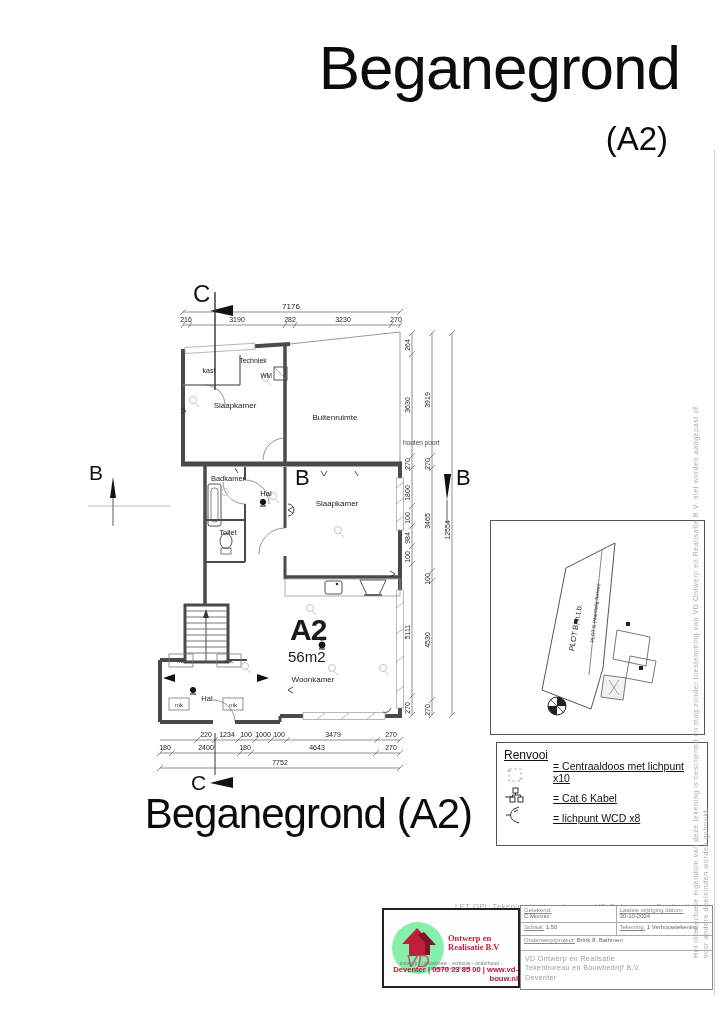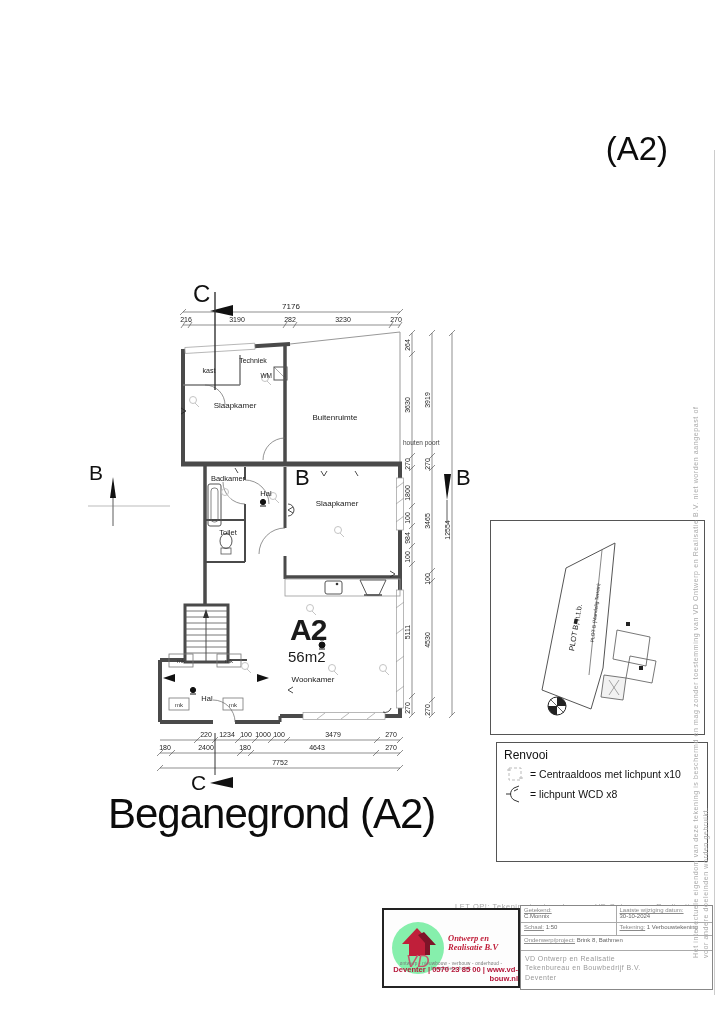--- a/index.html
+++ b/index.html
@@ -1,38 +1,38 @@
 <!DOCTYPE html>
 <html><head>
 <meta charset="utf-8">
 <style>
   * { margin:0; padding:0; box-sizing:border-box; }
   html,body { width:720px; height:1018px; background:#fff; font-family:"Liberation Sans", sans-serif; color:#111; }
   #page { position:relative; width:720px; height:1018px; background:#fff; overflow:hidden; }
 
   .hdr-title { position:absolute; top:32px; right:40px; font-size:62px; letter-spacing:-1px; color:#0c0c0c; }
-  .hdr-sub   { position:absolute; top:130px; right:52px; font-size:33px; color:#0c0c0c; }
-  .caption   { position:absolute; top:790px; left:108px; width:364px; text-align:left; font-size:42px; letter-spacing:-1px; color:#0c0c0c; }
+  .hdr-sub   { position:absolute; top:120px; right:52px; font-size:33px; color:#0c0c0c; }
+  .caption   { position:absolute; top:790px; left:108px; width:364px; text-align:right; font-size:42px; letter-spacing:-1px; color:#0c0c0c; }
 
   svg text { font-family:"Liberation Sans", sans-serif; }
 
   .inset { position:absolute; left:490px; top:520px; }
 
-  .legend { position:absolute; left:496px; top:742px; width:212px; height:120px; border:1px solid #555; background:#fff; padding:5px 7px; }
+  .legend { position:absolute; left:496px; top:742px; width:212px; height:104px; border:1px solid #555; background:#fff; padding:5px 7px;text-decoration:underline; }
   .legend-title { font-size:12px; color:#111; margin-bottom:2px; }
-  .legend-row { display:flex; align-items:center; height:20px; }
+  .legend-row { display:flex; align-items:flex-end; height:20px;gap:23px; }
   .legend-ic { width:26px; height:18px; flex:0 0 26px; }
   .legend-tx { font-size:10.5px; color:#111; }
 
   .notes { position:absolute; left:455px; top:866px; width:252px; color:#a8a8a8; font-size:7.5px; letter-spacing:0.55px; line-height:1.45; }
   .notes p { margin-bottom:6px;margin-top:36px; }
 
   .logo-box { position:absolute; left:382px; top:908px; width:138px; height:80px; border:2px solid #222; background:#fdfdfd; }
   .logo-circle { position:absolute; left:8px; top:12px; width:52px; height:52px; border-radius:50%; background:#86efac; overflow:hidden; }
-  .logo-script { position:absolute; left:64px; top:24px; width:72px; font-family:"Liberation Serif", serif; font-style:italic; font-weight:bold; font-size:8.5px; color:#c01f3a; line-height:1.1; }
+  .logo-script { position:absolute; left:64px; top:24px; width:72px; font-family:"Liberation Serif", serif; font-weight:bold; font-size:8.5px; color:#c01f3a; line-height:1.1; }
   .logo-services { position:absolute; left:0; bottom:15px; width:100%; text-align:center; font-size:4.6px; color:#777; letter-spacing:0.2px; }
   .logo-contact { position:absolute; left:0; bottom:3px; width:100%; text-align:right; font-size:7.6px; font-weight:bold; color:#b5173a; }
 
   .tblock { position:absolute; left:520px; top:905px; width:193px; height:85px; border:1px solid #888; font-size:6px; color:#777; background:#fff; }
   .tb-row { display:flex; border-bottom:1px solid #aaa; }
   .tb-cell { padding:1px 3px; overflow:hidden; }
   .tb-c1 { width:50%; border-right:1px solid #aaa; }
   .tb-c2 { width:50%; }
   .tb-label { text-decoration:underline; color:#8a8a8a; display:block; }
   .tb-value { color:#666; }
@@ -41,20 +41,21 @@
   .edge-note { position:absolute; transform:rotate(-90deg); transform-origin:0 0; font-size:7px; color:#aaa; letter-spacing:0.6px; white-space:nowrap; }
   .edge1 { left:692px; top:958px; width:810px; }
   .edge2 { left:702px; top:958px; width:810px; }
   .frame-right { position:absolute; right:5px; top:150px; width:1px; height:845px; background:#ccc; }
 </style>
 </head>
 <body>
 
 <div id="page">
 
+  <div class="hdr-title">Beganegrond</div>
   <div class="hdr-sub">(A2)</div>
   <div class="caption">Beganegrond (A2)</div>
 
   <svg style="position:absolute;left:85px;top:278px;" width="400" height="515" viewBox="0 0 400 515">
 
     <g stroke="#444" stroke-width="0.6" fill="none">
       <line x1="98" y1="34" x2="315" y2="34"></line>
       <line x1="95" y1="37" x2="101" y2="31"></line>
         <line x1="312" y1="37" x2="318" y2="31"></line>
       <line x1="98" y1="47" x2="315" y2="47"></line>
@@ -355,20 +356,33 @@
     <div class="legend-row">
       <svg class="legend-ic" viewBox="0 0 26 18">
         <rect x="5" y="3" width="12" height="12" fill="none" stroke="#bbb" stroke-width="1" stroke-dasharray="3,2"></rect>
         <line x1="3" y1="5" x2="7" y2="5" stroke="#bbb"></line>
           <line x1="15" y1="13" x2="19" y2="13" stroke="#bbb"></line>
       </svg>
       <span class="legend-tx">= Centraaldoos met lichpunt x10</span>
     </div>
     <div class="legend-row">
       <svg class="legend-ic" viewBox="0 0 26 18">
+        <line x1="1" y1="11" x2="9" y2="11" stroke="#333" stroke-width="1"></line>
+        <rect x="9" y="2" width="5" height="5" fill="none" stroke="#333"></rect>
+        <rect x="6" y="11" width="5" height="5" fill="none" stroke="#333"></rect>
+        <rect x="14" y="11" width="5" height="5" fill="none" stroke="#333"></rect>
+        <line x1="11.5" y1="7" x2="11.5" y2="9" stroke="#333"></line>
+          <line x1="8.5" y1="9" x2="16.5" y2="9" stroke="#333"></line>
+        <line x1="8.5" y1="9" x2="8.5" y2="11" stroke="#333"></line>
+          <line x1="16.5" y1="9" x2="16.5" y2="11" stroke="#333"></line>
+      </svg>
+      <span class="legend-tx">= Cat 6 Kabel</span>
+    </div>
+    <div class="legend-row">
+      <svg class="legend-ic" viewBox="0 0 26 18">
         <line x1="2" y1="9" x2="7" y2="9" stroke="#333"></line>
         <path d="M10,3 A7,7 0 0 0 10,15" fill="none" stroke="#333" stroke-width="1"></path>
         <line x1="10" y1="3" x2="15" y2="1" stroke="#333"></line>
           <line x1="10" y1="15" x2="15" y2="17" stroke="#333"></line>
         <line x1="10" y1="6" x2="14" y2="4" stroke="#333"></line>
       </svg>
       <span class="legend-tx">= lichpunt WCD x8</span>
     </div>
   </div>
 

